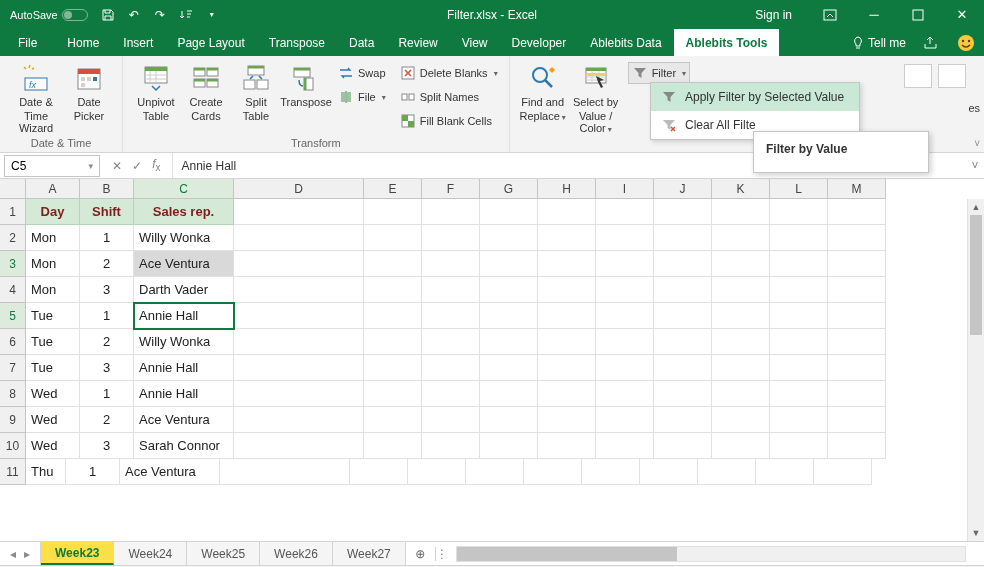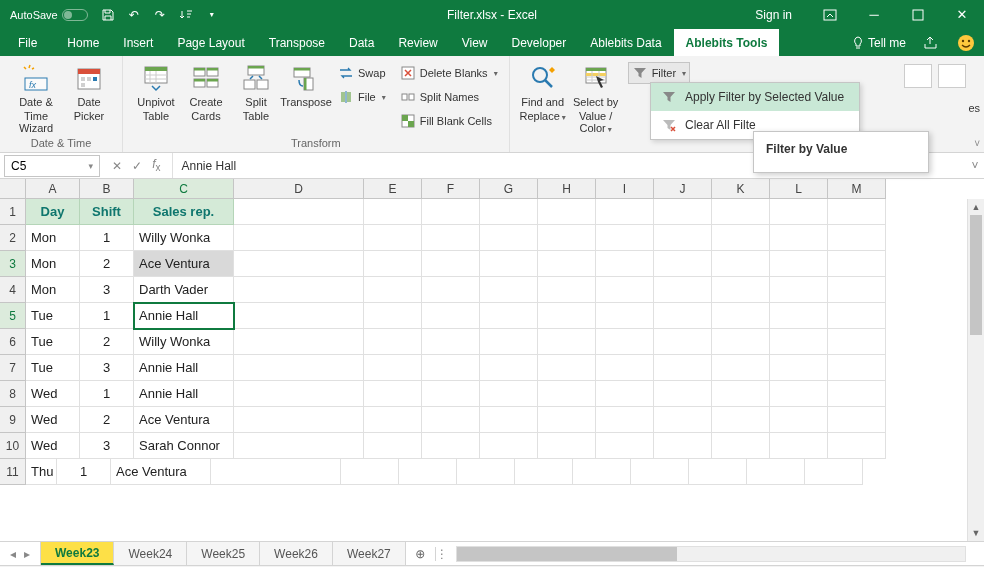--- a/index.html
+++ b/index.html
@@ -62,21 +62,21 @@
 .corner { position: absolute; left: 0; top: 0; width: 26px; height: 20px; background: #f0f0f0; border-right: 1px solid #c5c5c5; border-bottom: 1px solid #c5c5c5; }
 .col-headers { position: absolute; left: 26px; top: 0; height: 20px; display: flex; }
 .col-h { border-right: 1px solid #c5c5c5; border-bottom: 1px solid #c5c5c5; background: #f0f0f0; font-size: 12px; color: #444; display: flex; align-items: center; justify-content: center; }
 .col-h.active { background: #dcebdc; color: #0f7a3f; }
 .row-headers { position: absolute; left: 0; top: 20px; width: 26px; }
 .row-h { height: 26px; border-right: 1px solid #c5c5c5; border-bottom: 1px solid #c5c5c5; background: #f0f0f0; font-size: 12px; color: #444; display: flex; align-items: center; justify-content: center; }
 .row-h.active { background: #dcebdc; color: #0f7a3f; }
 .cells { position: absolute; left: 26px; top: 20px; }
 .row { display: flex; height: 26px; }
 .cell { border-right: 1px solid #e0e0e0; border-bottom: 1px solid #e0e0e0; padding: 0 5px; font-size: 13px; color: #222; display: flex; align-items: center; overflow: hidden; white-space: nowrap; }
-.cell.header { background: #d4ead7; font-weight: 600; color: #0f766e; border-right: 1px solid #b5d5b8; border-bottom: 1px solid #b5d5b8; justify-content: center; }
+.cell.header { background: #d4ead7; font-weight: 600; color: #7f1d1d; border-right: 1px solid #b5d5b8; border-bottom: 1px solid #b5d5b8; justify-content: center; }
 .cell.center { justify-content: center; }
 .cell.sel { background: #d9d9d9; }
 .cell.active { outline: 2px solid #0f7a3f; outline-offset: -1px; z-index: 2; position: relative; }
 .vscroll { position: absolute; right: 0; top: 20px; bottom: 0; width: 17px; background: #f0f0f0; border-left: 1px solid #e0e0e0; }
 .vscroll .thumb { position: absolute; left: 2px; right: 2px; top: 16px; height: 120px; background: #c5c5c5; }
 .vscroll .arr { position: absolute; left: 0; right: 0; height: 16px; text-align: center; color: #666; font-size: 9px; line-height: 16px; }
 
 
 .sheet-bar { height: 24px; background: #fff; border-top: 1px solid #d4d4d4; display: flex; align-items: center; }
 .sheet-nav { width: 40px; display: flex; justify-content: space-around; color: #888; padding: 0 6px; }
@@ -579,21 +579,21 @@
         <div class="cell" style="width: 58px;"></div>
         <div class="cell" style="width: 58px;"></div>
         <div class="cell" style="width: 58px;"></div>
         <div class="cell" style="width: 58px;"></div>
         <div class="cell" style="width: 58px;"></div>
         <div class="cell" style="width: 58px;"></div>
         <div class="cell" style="width: 58px;"></div>
         <div class="cell" style="width: 58px;"></div>
       </div>
       <div class="row">
-        <div class="cell" style="width: 31px;">Thu</div>
+        <div class="cell" style="width: 40px;">Thu</div>
         <div class="cell center" style="width: 54px;">1</div>
         <div class="cell" style="width: 100px;">Ace Ventura</div>
         <div class="cell" style="width: 130px;"></div>
         <div class="cell" style="width: 58px;"></div>
         <div class="cell" style="width: 58px;"></div>
         <div class="cell" style="width: 58px;"></div>
         <div class="cell" style="width: 58px;"></div>
         <div class="cell" style="width: 58px;"></div>
         <div class="cell" style="width: 58px;"></div>
         <div class="cell" style="width: 58px;"></div>

